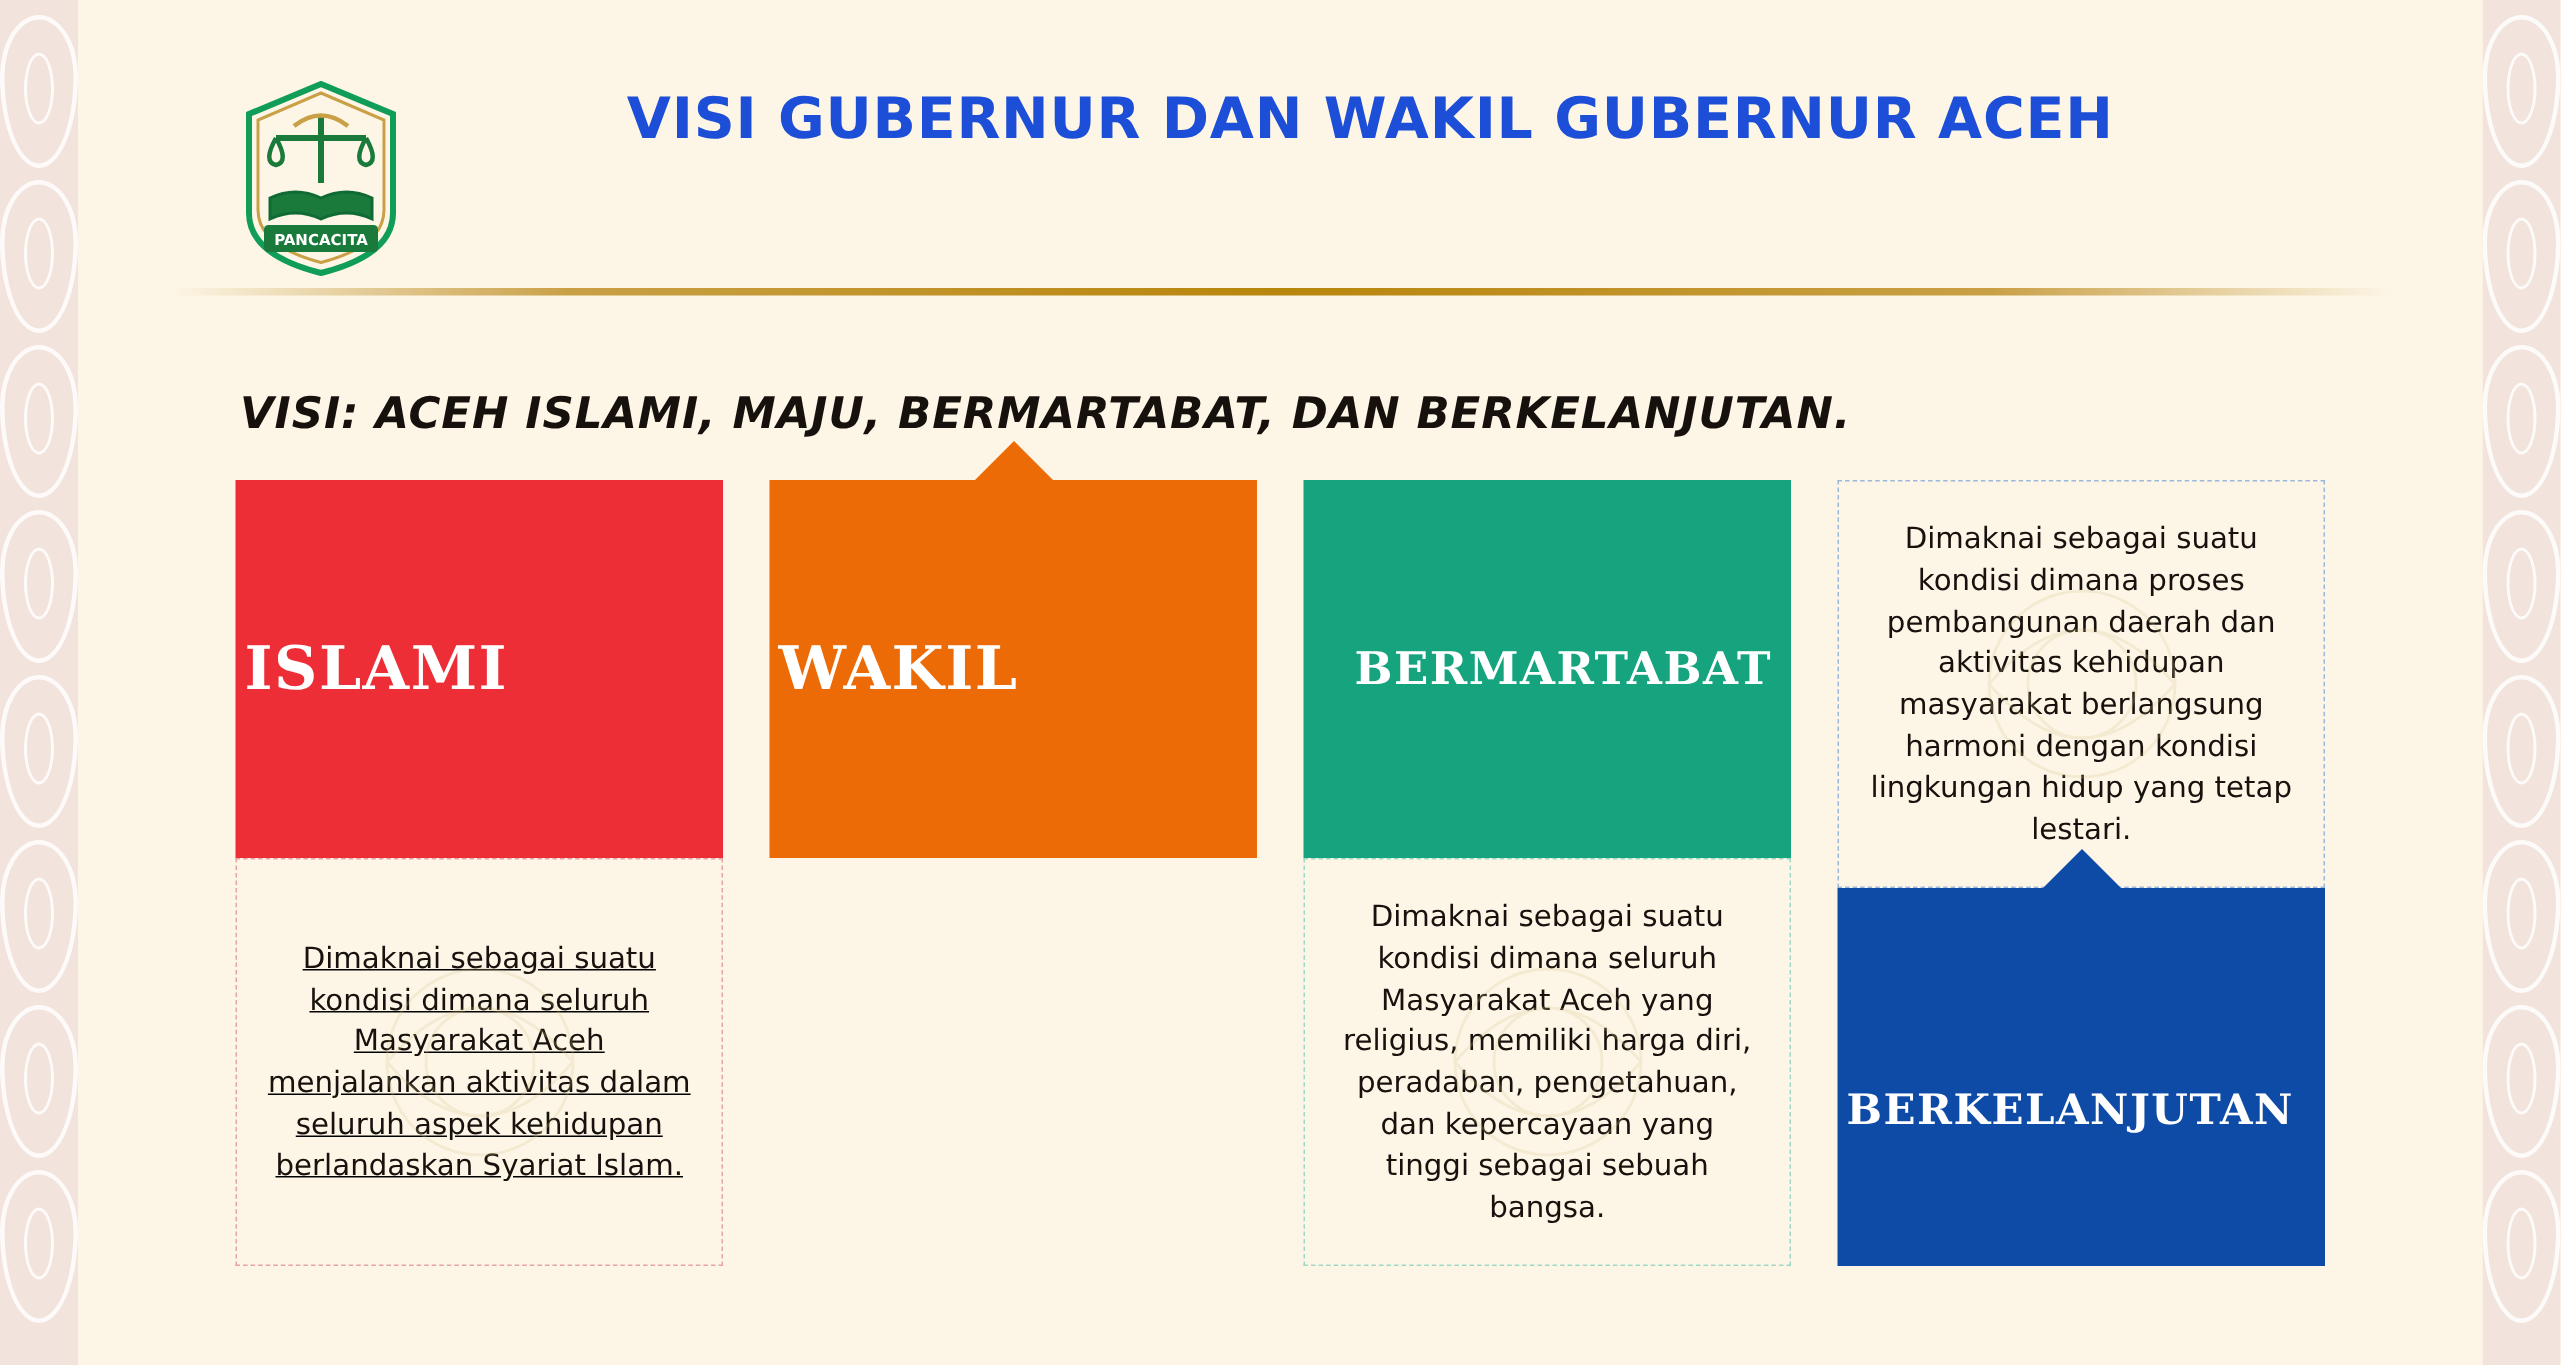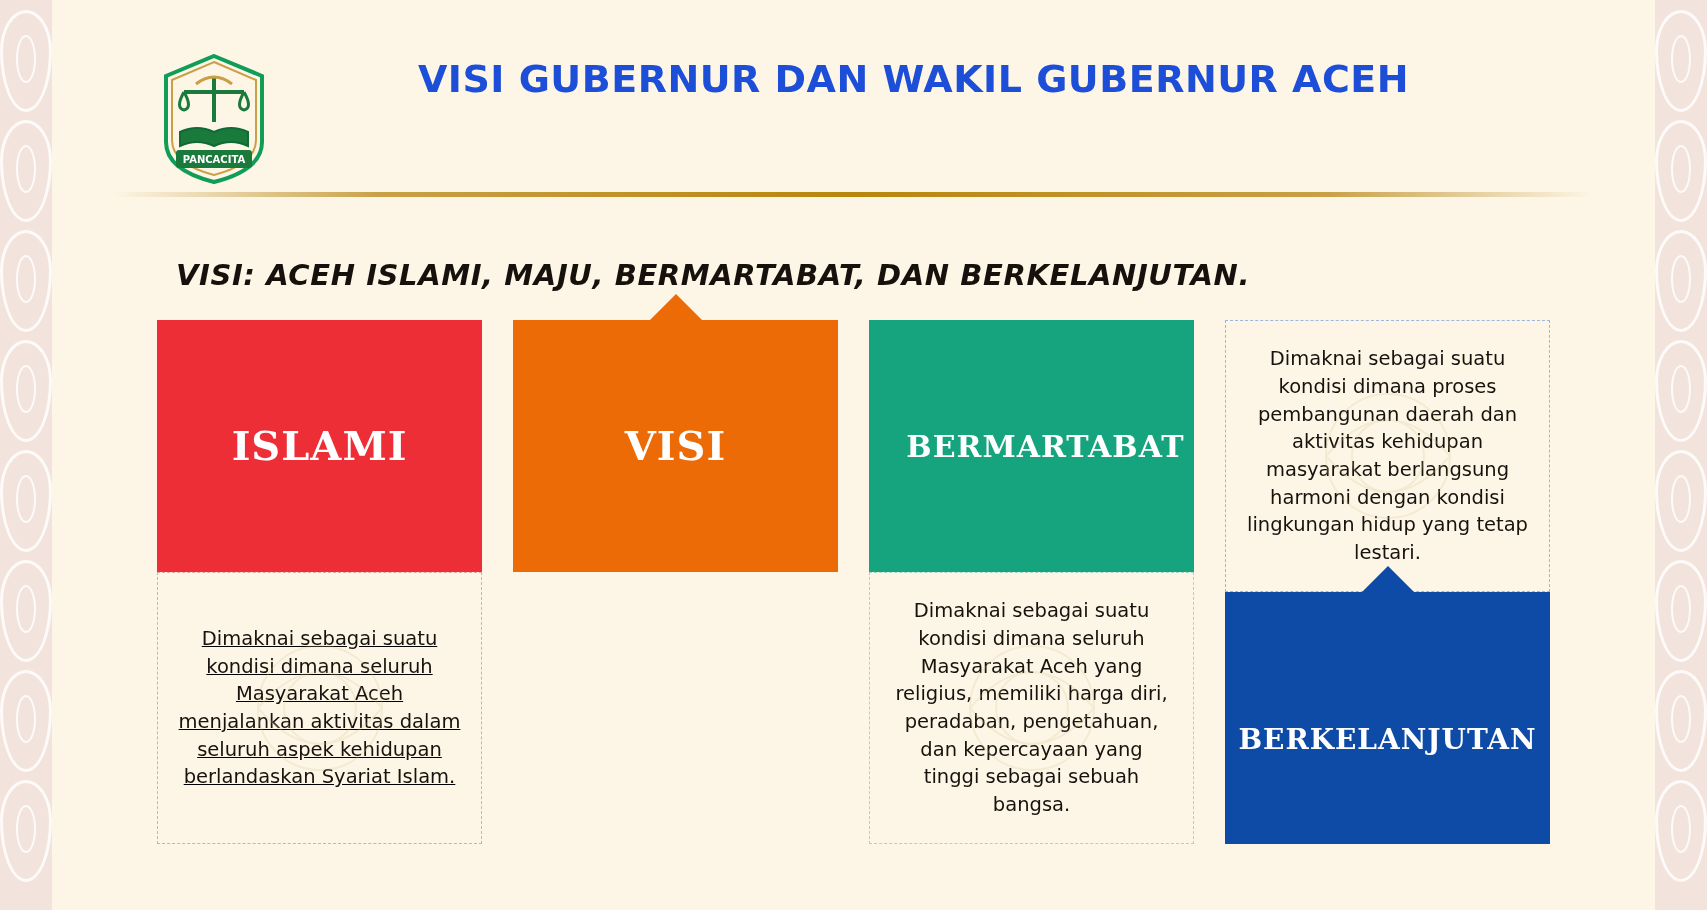--- a/index.html
+++ b/index.html
@@ -99,21 +99,21 @@
     right: 60px;
     top: 192px;
     height: 5px;
     background: linear-gradient(to right, rgba(201,160,70,0) 0%, #c9a046 18%, #b8860b 50%, #c9a046 82%, rgba(201,160,70,0) 100%);
     border-radius: 3px;
   }
 
   
   .vision-line {
     position: absolute;
-    left: 124px;
+    left: 108px;
     top: 258px;
     font-weight: 700;
     font-style: italic;
     font-size: 29px;
     letter-spacing: .6px;
     color: #16110c;
   }
 
   
   .columns {
@@ -129,21 +129,20 @@
     width: 325px;
     position: relative;
     display: flex;
     flex-direction: column;
   }
   
   .label-panel {
     position: relative;
     display: flex;
     align-items: center;
-    justify-content: center;
     height: 252px;
     box-sizing: border-box;
   }
   .label-text {
     font-family: "DejaVu Serif", serif;
     font-weight: 700;
     color: #ffffff;
     font-size: 40px;
     letter-spacing: 1px;
     text-align: center;
@@ -289,21 +288,21 @@
             <path d="M38 100 q62 -72 124 0 q-62 72 -124 0 Z"></path>
           </g>
         </svg>
         <div class="desc-text">Dimaknai sebagai suatu kondisi dimana seluruh Masyarakat Aceh menjalankan aktivitas dalam seluruh aspek kehidupan berlandaskan Syariat Islam.</div>
       </div>
     </div>
 
     <div class="col">
       <div class="label-panel" style="background:#ed6b06; color:#ed6b06;">
         <div class="notch up"></div>
-        <div class="label-text">VISI</div>
+        <div class="label-text">WAKIL</div>
       </div>
     </div>
 
     <div class="col">
       <div class="label-panel" style="background:#15a47e; color:#15a47e;padding-left:28px;">
         <div class="label-text small">BERMARTABAT</div>
         <div class="notch down"></div>
       </div>
       <div class="desc-panel" style="border-color:#9fd8c6;">
         <svg class="mini-ornament" width="200" height="200" viewBox="0 0 200 200">

